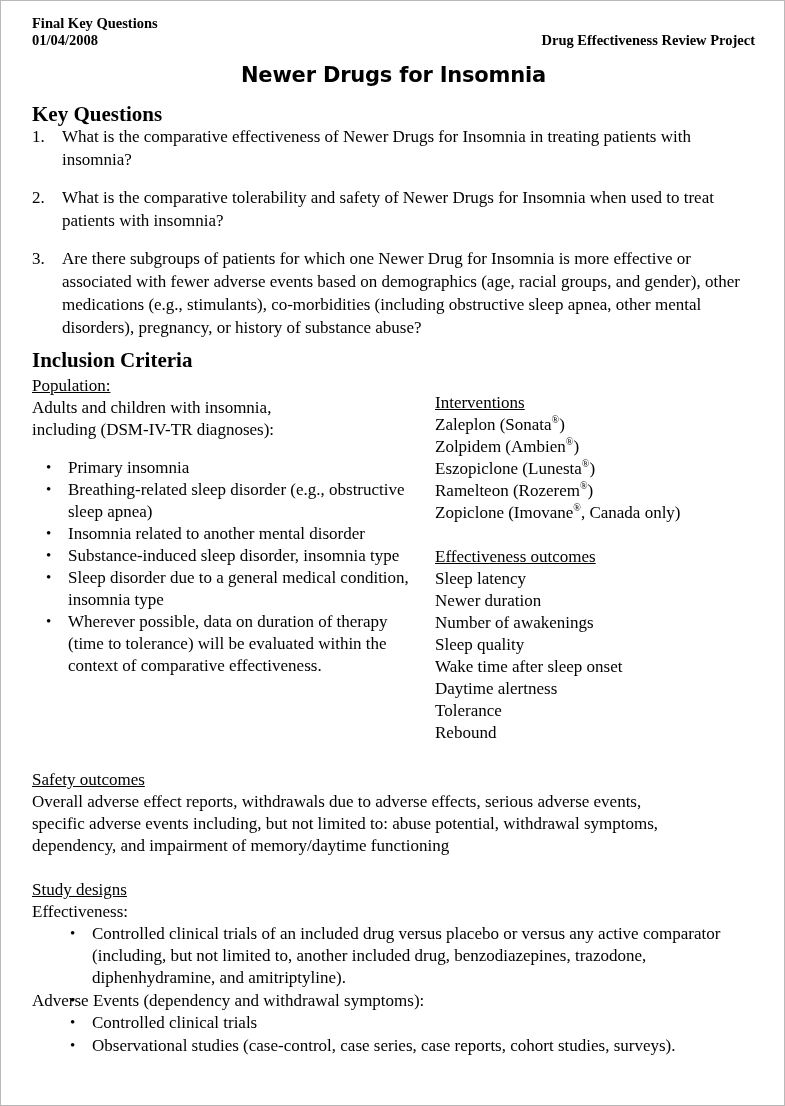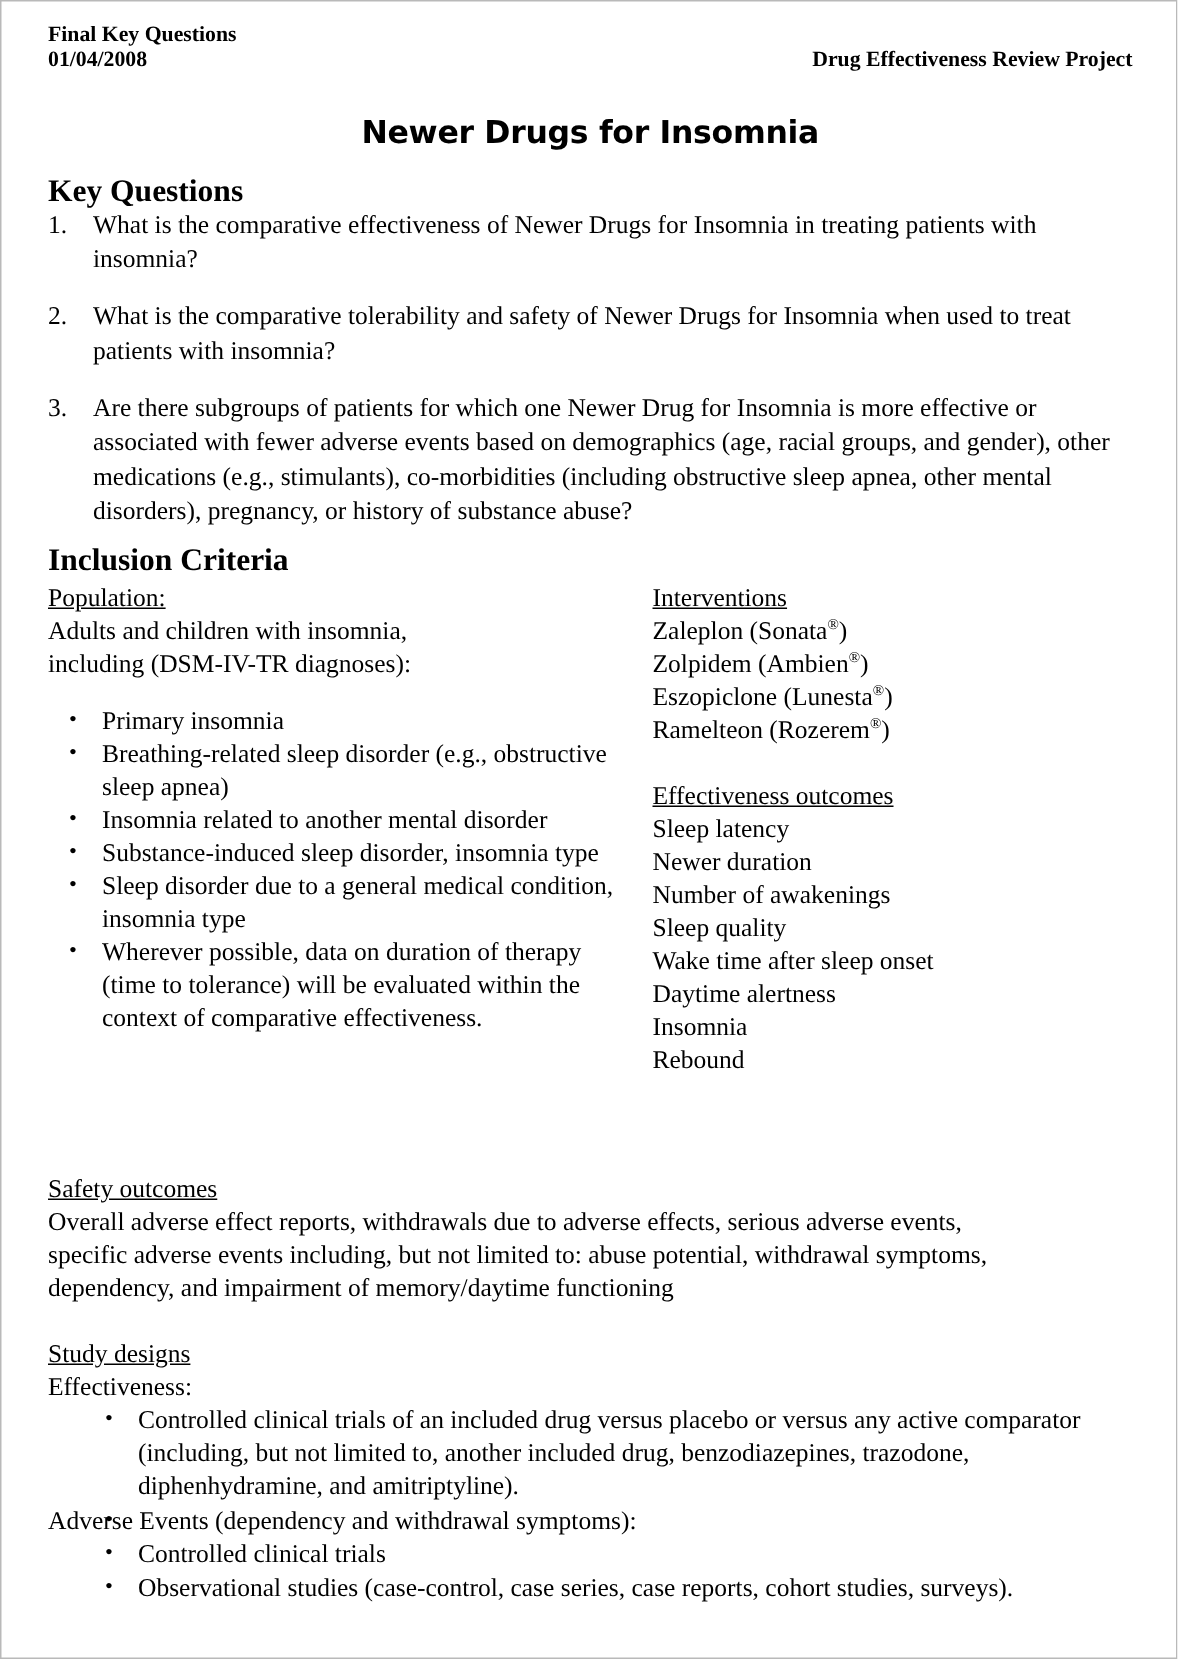--- a/index.html
+++ b/index.html
@@ -45,21 +45,21 @@
     white-space: nowrap;
   }
 
   
   .doc-title {
     text-align: center;
     font-family: "DejaVu Sans", "Liberation Sans", sans-serif;
     font-weight: bold;
     font-size: 21px;
     letter-spacing: -0.2px;
-    margin-top: 21px;
+    margin-top: 8px;
     margin-bottom: 0;
   }
 
   
   .sec-head {
     font-size: 21px;
     font-weight: bold;
     line-height: 22px;
   }
   .underline-head {
@@ -98,21 +98,21 @@
   }
   .col-left {
     position: absolute;
     left: 0;
     top: 0;
     width: 395px;
   }
   .col-right {
     position: absolute;
     left: 403px;
-    top: 0;
+    top: 17px;
     width: 320px;
   }
   .cols-spacer { height: 382px; }
 
   .blank-line { height: 16px; }
 
   
   .bul-list {
     margin: 0;
     padding: 0;
@@ -234,31 +234,32 @@
 
         <div class="body-line"><span>Zaleplon (Sonata</span><sup class="reg">®</sup><span>)</span></div>
 
         <div class="body-line"><span>Zolpidem (Ambien</span><sup class="reg">®</sup><span>)</span></div>
 
 
         <div class="body-line"><span>Eszopiclone (Lunesta</span><sup class="reg">®</sup><span>)</span></div>
 
         <div class="body-line"><span>Ramelteon (Rozerem</span><sup class="reg">®</sup><span>)</span></div>
 
+        <div class="body-line"><span>Zopiclone (Imovane</span><sup class="reg">®</sup><span>, Canada only)</span></div>
 
         <div class="blank-line" style="height:22px;"></div>
 
         <div class="underline-head">Effectiveness outcomes</div>
         <div class="body-line">Sleep latency</div>
         <div class="body-line">Newer duration</div>
         <div class="body-line">Number of awakenings</div>
         <div class="body-line">Sleep quality</div>
         <div class="body-line">Wake time after sleep onset</div>
         <div class="body-line">Daytime alertness</div>
-        <div class="body-line">Insomnia</div>
+        <div class="body-line">Tolerance</div>
         <div class="body-line">Rebound</div>
       </div>
 
       <div class="cols-spacer"></div>
     </div>
 
     <div class="underline-head" style="margin-top:12px;">Safety outcomes</div>
     <div class="body-line">Overall adverse effect reports, withdrawals due to adverse effects, serious adverse events,</div>
     <div class="body-line">specific adverse events including, but not limited to:  abuse potential, withdrawal symptoms,</div>
     <div class="body-line">dependency, and impairment of memory/daytime functioning</div>

